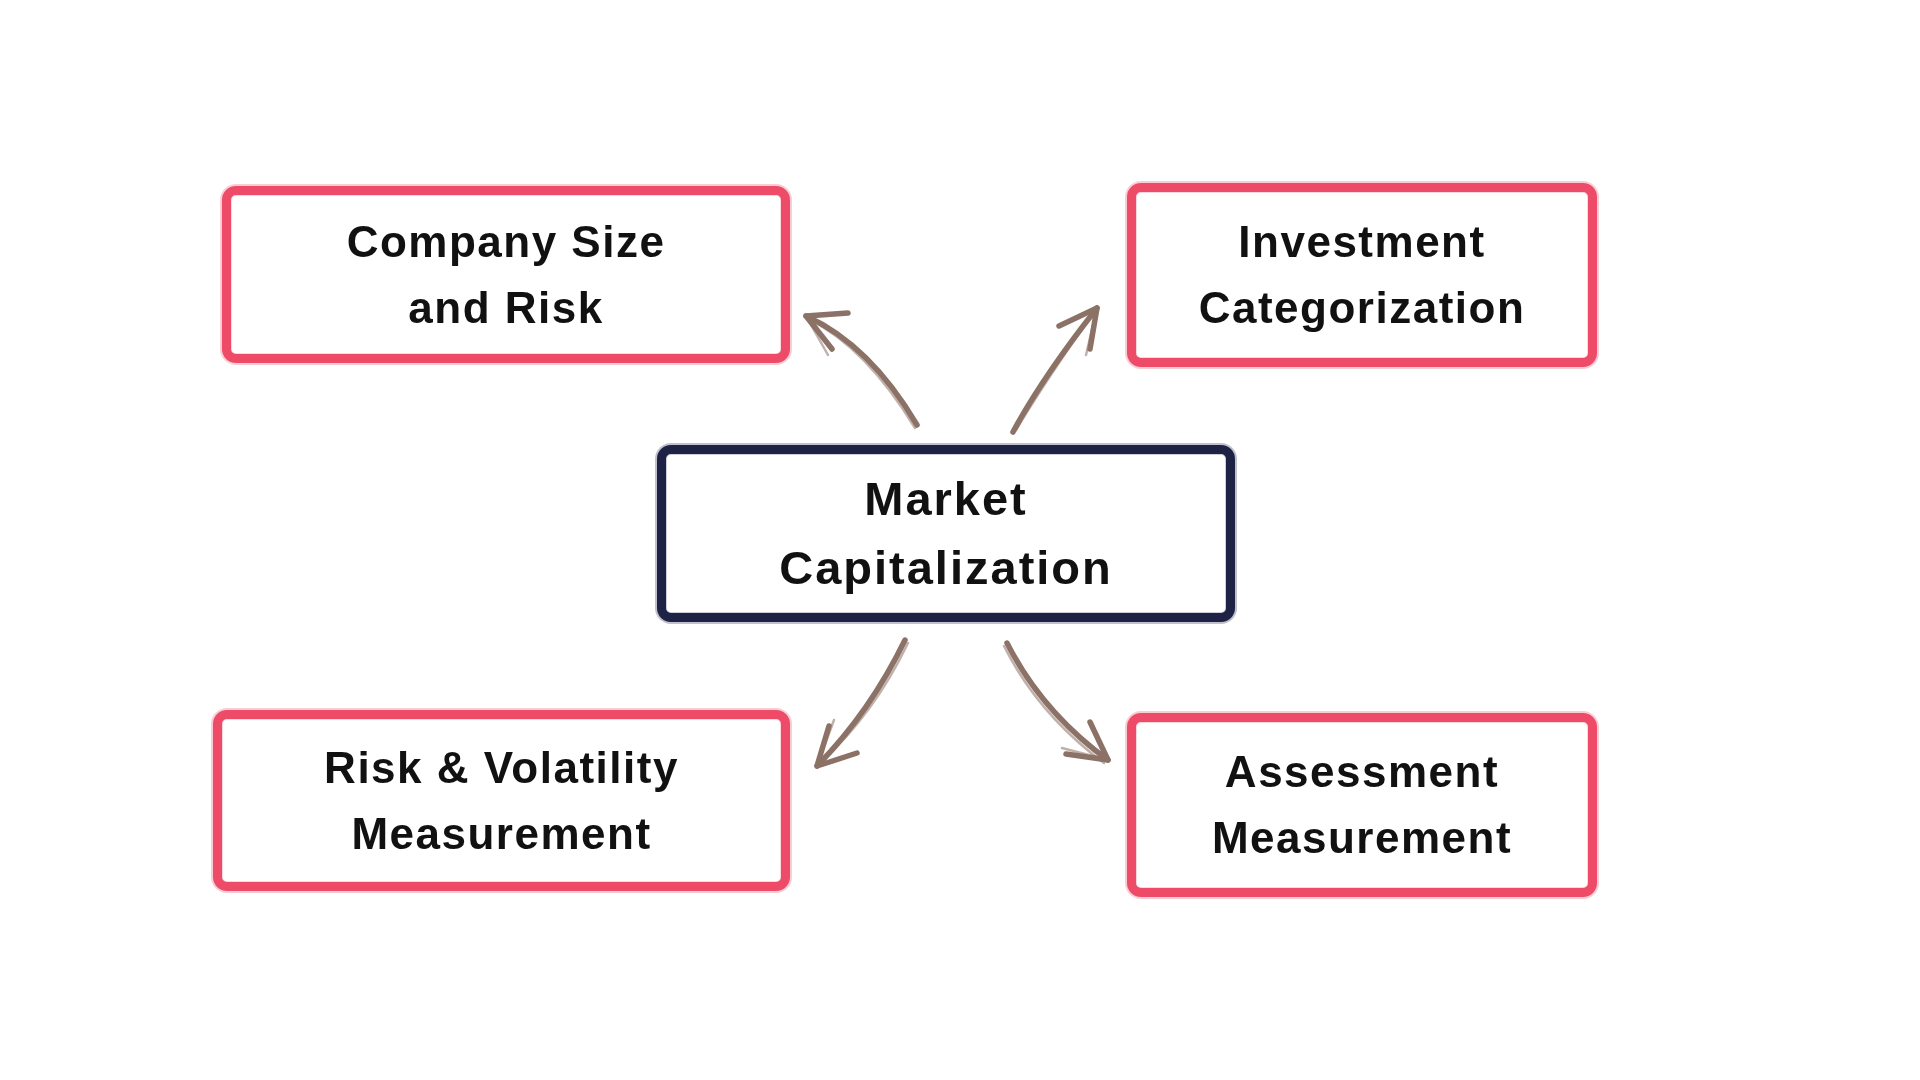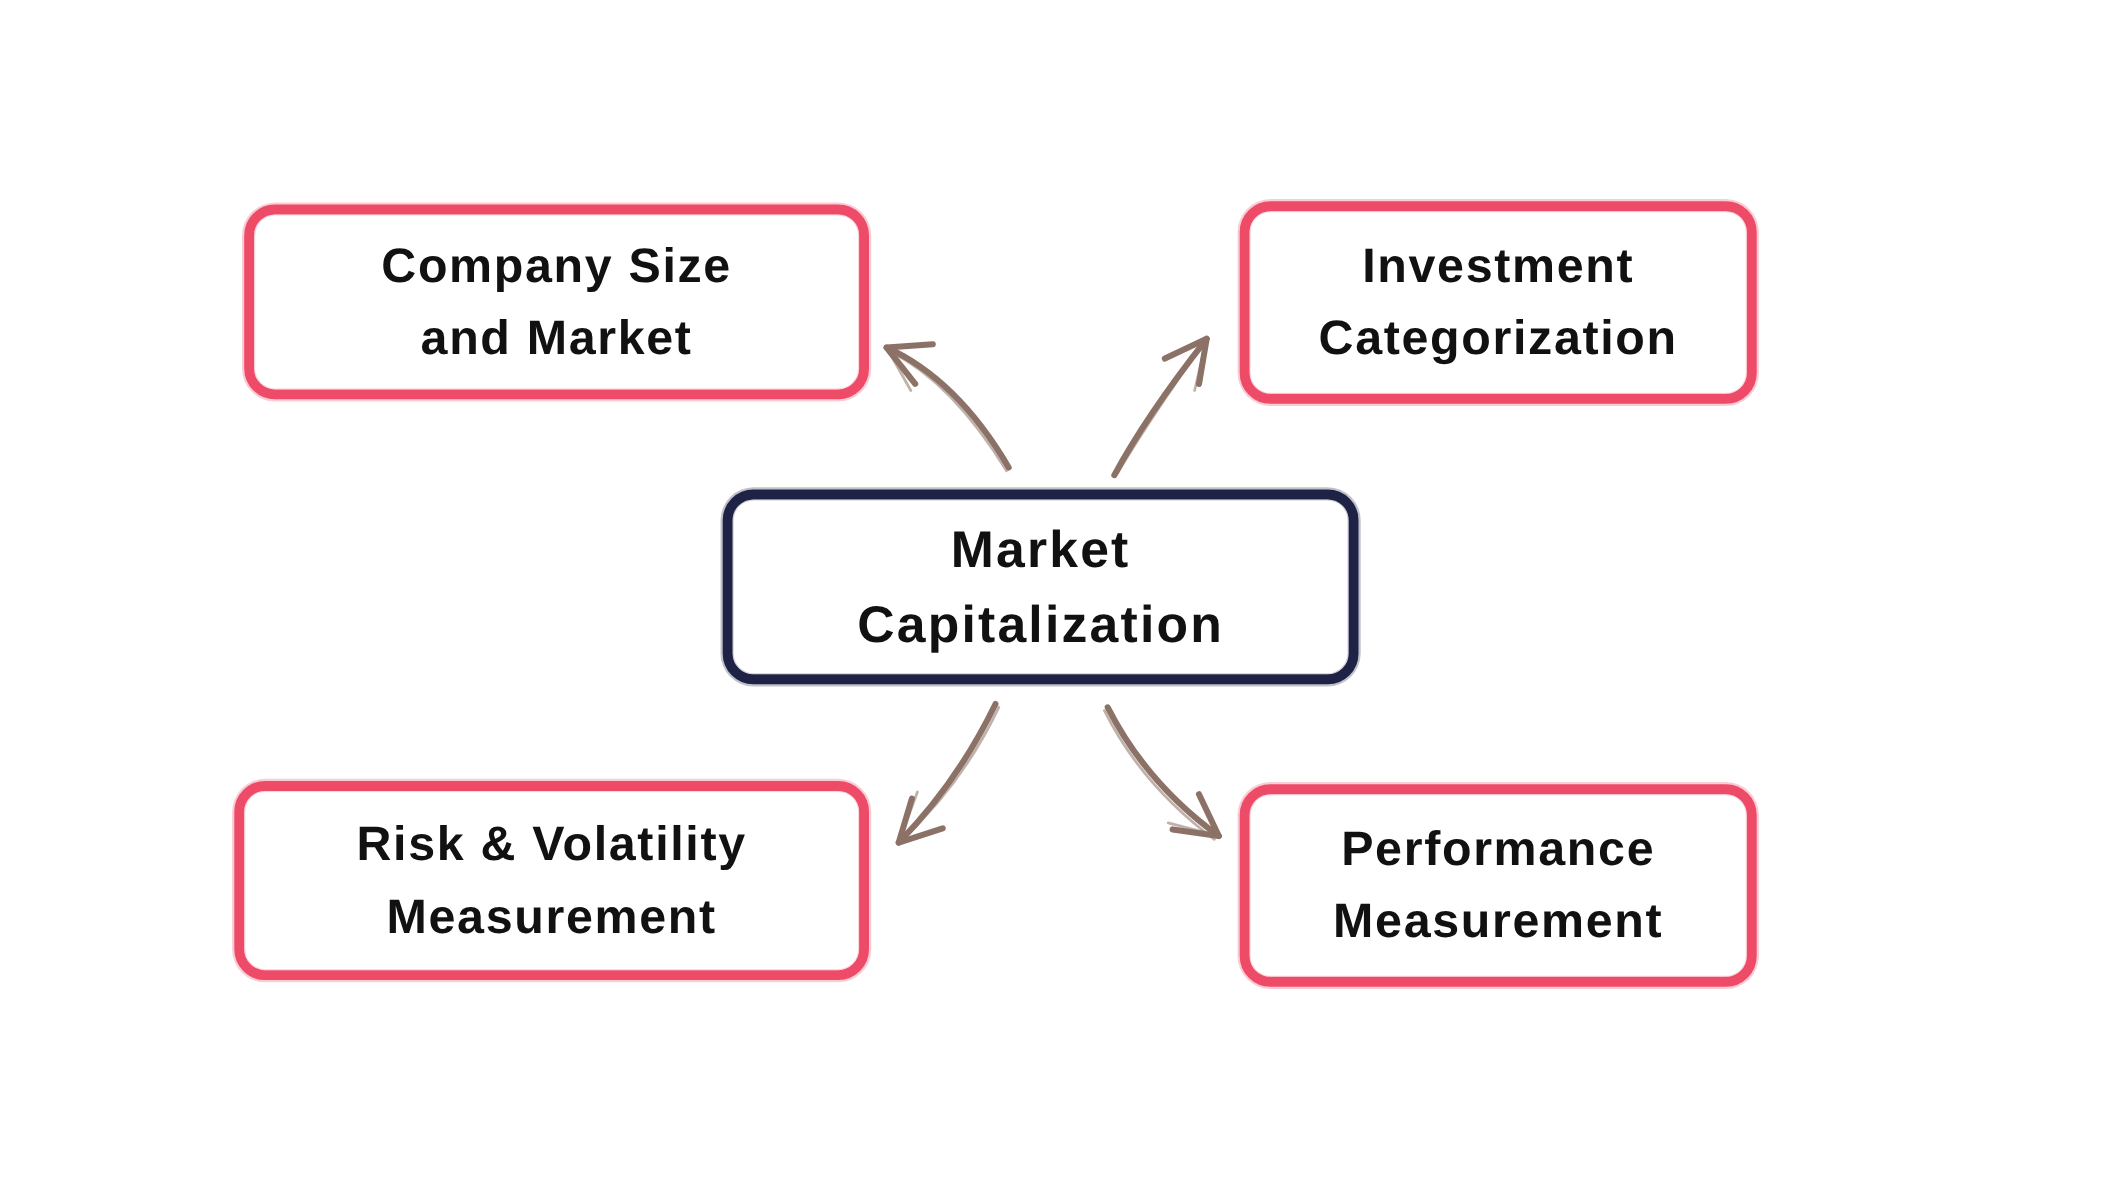--- a/index.html
+++ b/index.html
@@ -22,21 +22,21 @@
     background: var(--background);
     overflow: hidden;
   }
   .node {
     position: absolute;
     display: flex;
     flex-direction: column;
     align-items: center;
     justify-content: center;
     background: #ffffff;
-    border-radius: 28px;
+    border-radius: 14px;
     text-align: center;
     color: var(--text);
     font-weight: 700;
     letter-spacing: 1.5px;
     line-height: 1.5;
   }
   .node .line { display: block; white-space: nowrap; }
   .node.pink {
     border: 9px solid var(--node-border-pink);
     
@@ -104,36 +104,36 @@
     <g>
       <path d="M1007 643 Q1042 712 1108 760"></path>
       <path class="ghost" d="M1004 646 Q1038 714 1104 763"></path>
       <path d="M1090 722 L1108 760 L1066 754"></path>
       <path class="ghost" d="M1108 760 L1062 748"></path>
     </g>
   </svg>
 
   <div id="node-top-left" class="node pink outer">
     <span class="line">Company Size</span>
-    <span class="line">and Market</span>
+    <span class="line">and Risk</span>
   </div>
 
   <div id="node-top-right" class="node pink outer">
     <span class="line">Investment</span>
     <span class="line">Categorization</span>
   </div>
 
   <div id="node-center" class="node navy center">
     <span class="line">Market</span>
     <span class="line">Capitalization</span>
   </div>
 
   <div id="node-bottom-left" class="node pink outer">
     <span class="line">Risk &amp; Volatility</span>
     <span class="line">Measurement</span>
   </div>
 
   <div id="node-bottom-right" class="node pink outer">
-    <span class="line">Performance</span>
+    <span class="line">Assessment</span>
     <span class="line">Measurement</span>
   </div>
 
 </div>
 
 </body></html>

